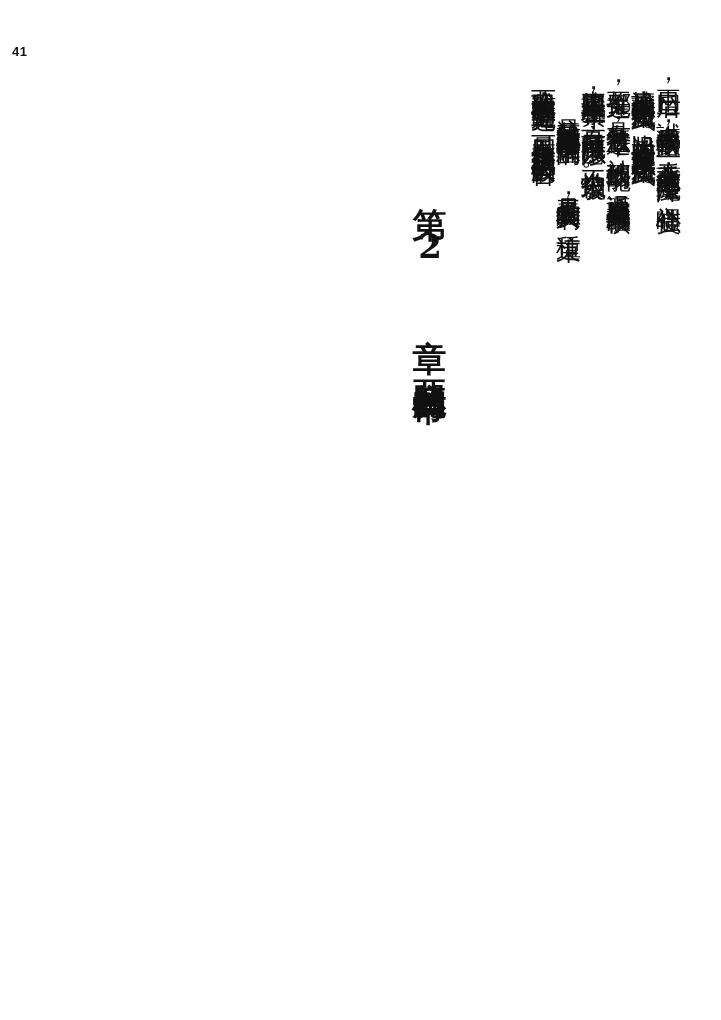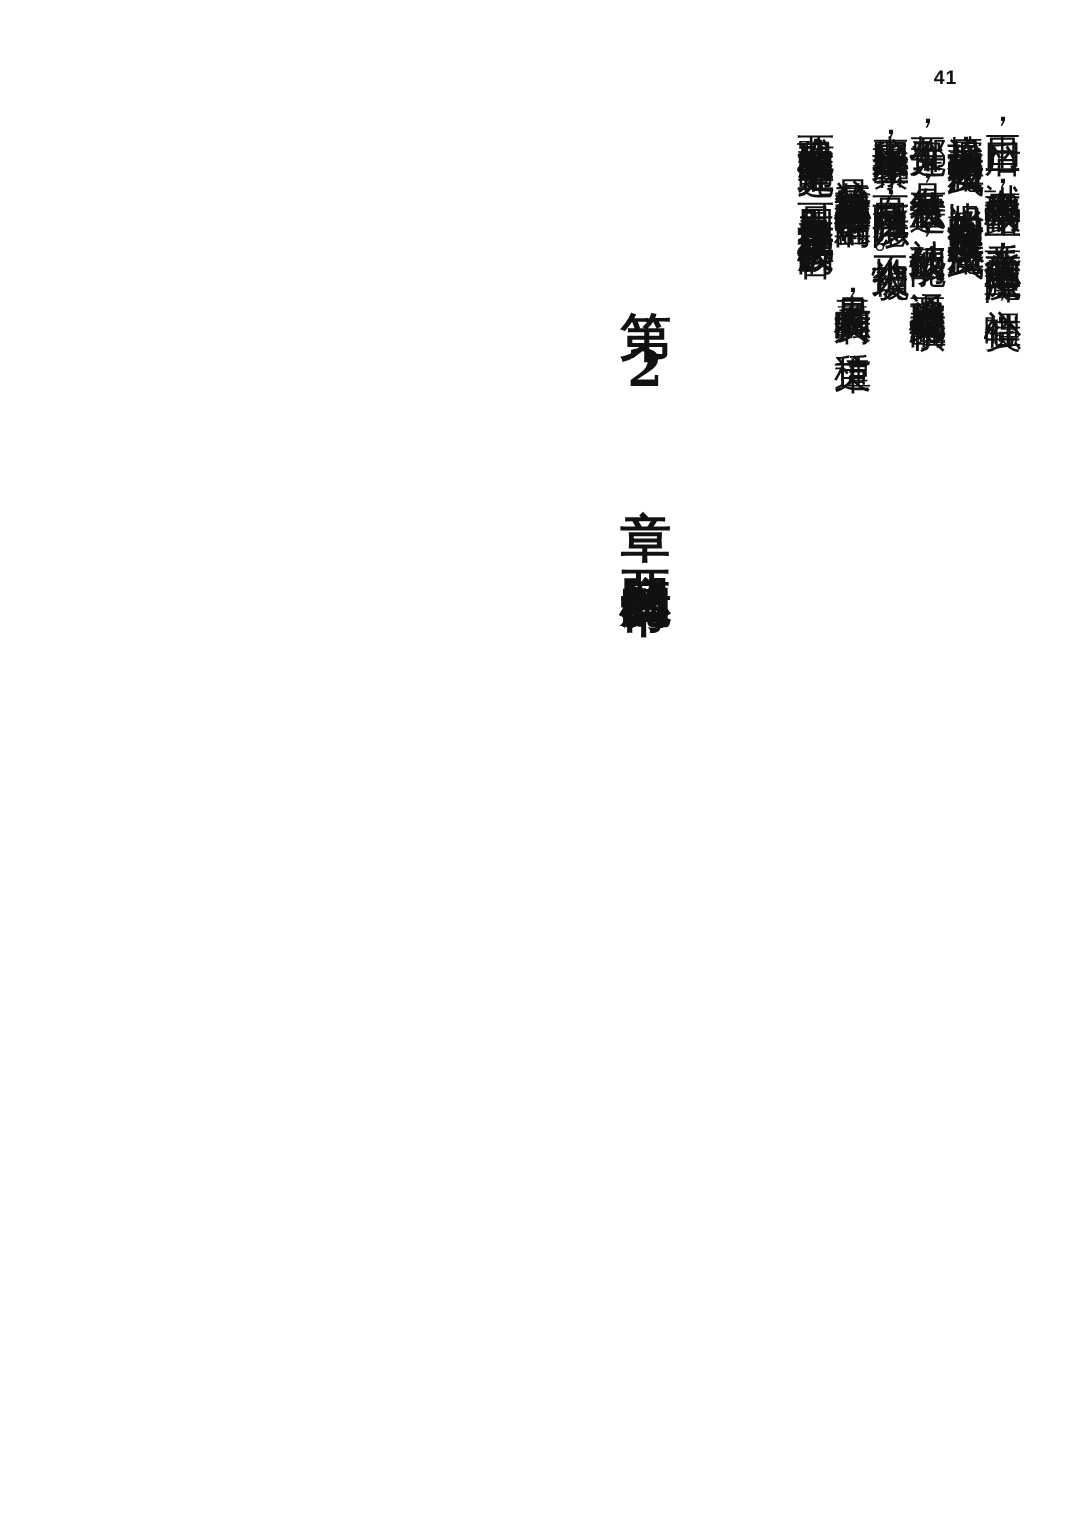--- a/index.html
+++ b/index.html
@@ -21,26 +21,27 @@
     height: 1020px;
     background: #ffffff;
   }
 
   
   .page-number {
     position: absolute;
     top: 44px;
     left: 0;
     width: 638px;
-    text-align: right;
+    text-align: left;
     font-size: 13px;
     font-weight: bold;
     letter-spacing: 0.5px;
     font-family: "Liberation Sans", sans-serif;
     color: #111111;
+    padding-left: 12px;
   }
 
   
   .body-text {
     position: absolute;
     top: 70px;
     left: 40px;
     width: 641px;
     height: 900px;
     display: flex;

